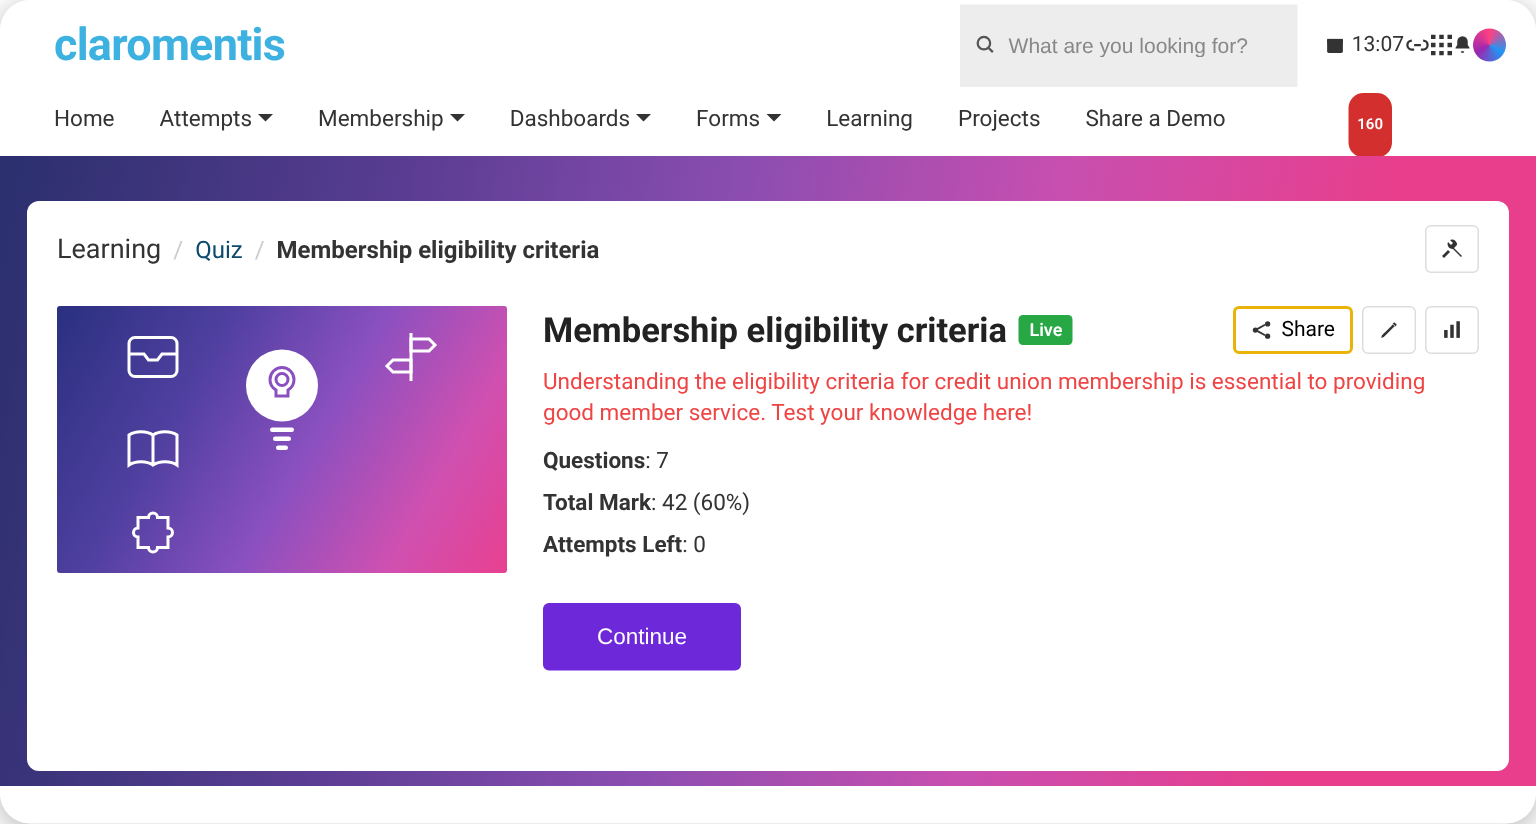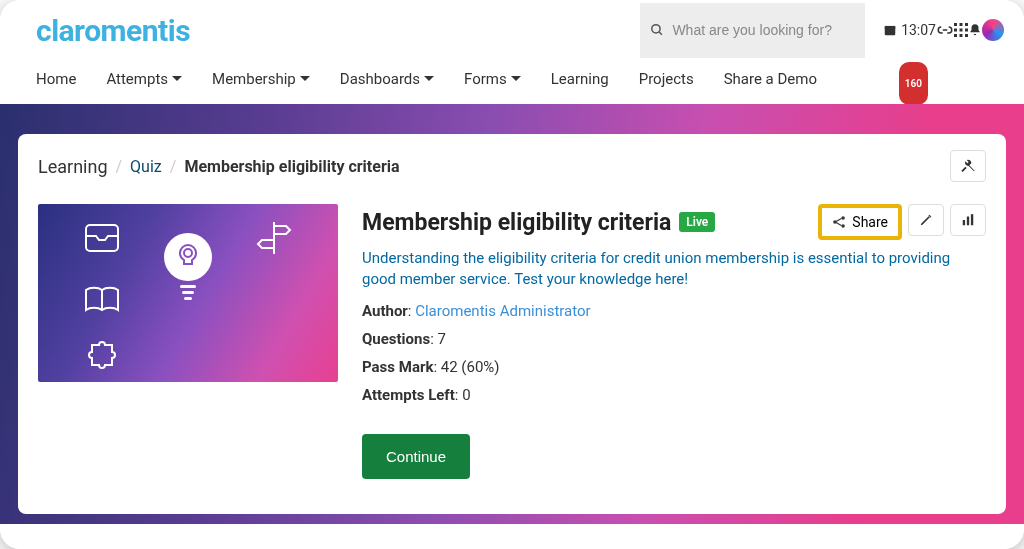--- a/index.html
+++ b/index.html
@@ -144,40 +144,40 @@
 .live-badge {
   background: #28a745;
   color: #fff;
   font-size: 12px;
   padding: 3px 7px;
   border-radius: 3px;
   font-weight: 600;
 }
 .actions { display: flex; gap: 6px; }
 .share-btn {
-  border: 4px solid #eab308;
+  border: 2px solid #eab308;
   background: #fff;
   padding: 6px 10px;
   border-radius: 4px;
   display: flex;
   align-items: center;
   gap: 6px;
   font-size: 14px;
   cursor: pointer;
 }
-.desc { color: #0369a1; font-size: 15px; margin-top: 8px; line-height: 1.4; }
+.desc { color: #ef4444; font-size: 15px; margin-top: 8px; line-height: 1.4; }
 .meta { margin-top: 12px; font-size: 15px; color: #333; }
 .meta div { margin-bottom: 10px; }
 .meta strong { font-weight: 700; }
 .meta a { color: #3b8fd6; text-decoration: none; }
 .continue-btn {
-  background: #15803d;
+  background: #6d28d9;
   color: #fff;
   border: none;
-  padding: 14px 24px;
+  padding: 14px 36px;
   font-size: 15px;
   border-radius: 4px;
   margin-top: 20px;
   cursor: pointer;
 }
 </style>
 </head>
 <body>
 
 <div class="outer">
@@ -340,23 +340,22 @@
                     <rect x="10" y="6" width="4" height="15"></rect>
                     <rect x="17" y="2" width="4" height="19"></rect>
                   </svg>
               </div>
             </div>
           </div>
 
           <div class="desc">Understanding the eligibility criteria for credit union membership is essential to providing good member service. Test your knowledge here!</div>
 
           <div class="meta">
-            <div><strong>Author</strong>: <a href="#">Claromentis Administrator</a></div>
             <div><strong>Questions</strong>: <span>7</span></div>
-            <div><strong>Pass Mark</strong>: <span>42 (60%)</span></div>
+            <div><strong>Total Mark</strong>: <span>42 (60%)</span></div>
             <div><strong>Attempts Left</strong>: <span>0</span></div>
           </div>
 
           <button class="continue-btn">Continue</button>
         </div>
       </div>
     </div>
   </div>
 </div>
 

